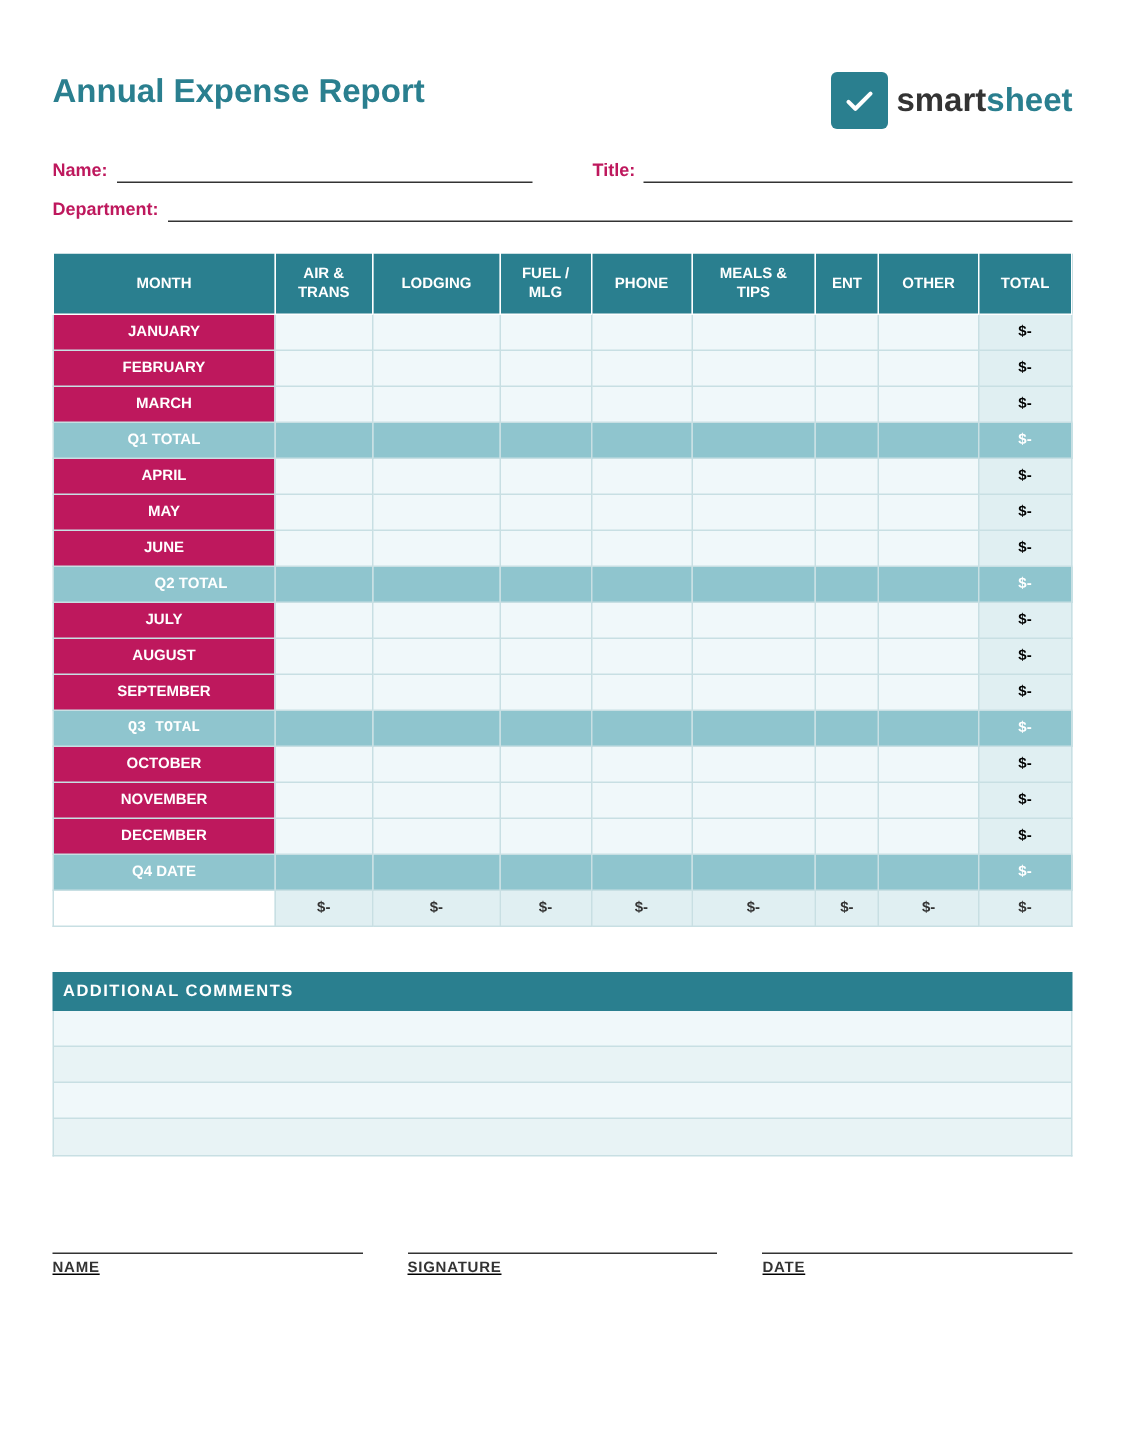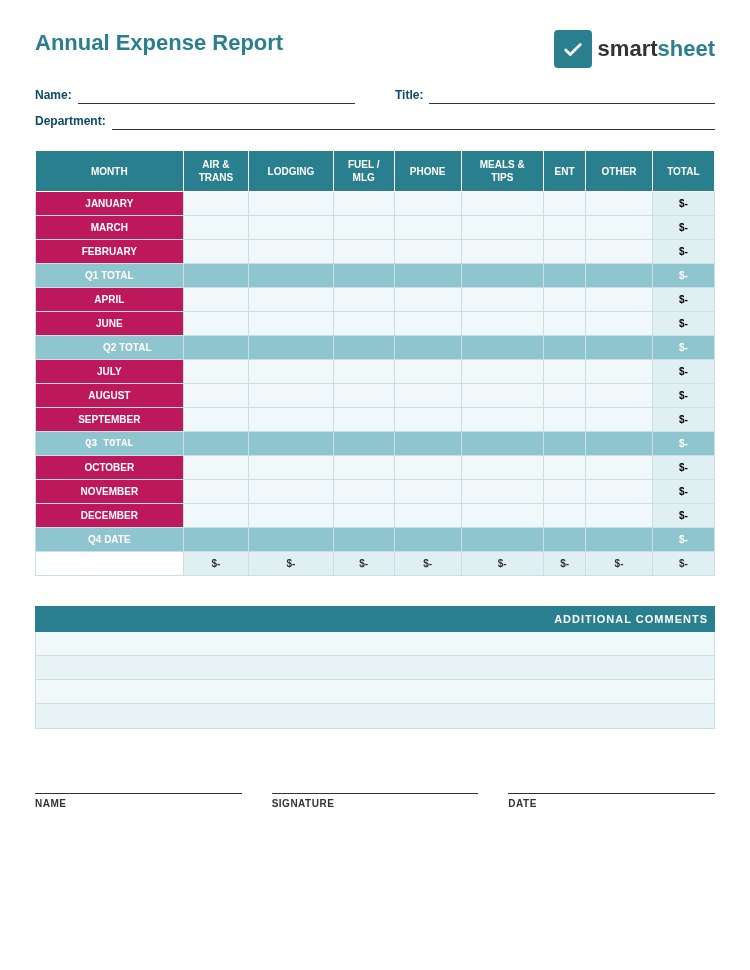--- a/index.html
+++ b/index.html
@@ -10,20 +10,21 @@
       font-family: Arial, sans-serif;
       padding: 30px 35px;
     }
 
     
     .header {
       display: flex;
       justify-content: space-between;
       align-items: flex-start;
       margin-bottom: 18px;
+      margin-top: 18px;
     }
     .report-title {
       color: #2a7f8f;
       font-size: 22px;
       font-weight: bold;
     }
     .logo {
       display: flex;
       align-items: center;
       gap: 6px;
@@ -65,21 +66,21 @@
       margin-bottom: 8px;
     }
     .form-field {
       display: flex;
       align-items: center;
       gap: 6px;
       flex: 1;
     }
     .form-field label {
       font-size: 12px;
-      color: #0c4a6e;
+      color: #be185d;
       white-space: nowrap;
       font-weight: 600;
     }
     .form-field .underline {
       flex: 1;
       border-bottom: 1px solid #333;
       height: 18px;
     }
 
     
@@ -139,21 +140,21 @@
       border: 1px solid #c8dfe3;
     }
 
     
     .comments-section {
       margin-bottom: 25px;
     }
     .comments-header {
       background: #2a7f8f;
       color: #fff;
-      text-align: right;
+      text-align: left;
       padding: 7px;
       font-size: 11px;
       font-weight: bold;
       letter-spacing: 1px;
     }
     .comments-body {
       border: 1px solid #c8dfe3;
       border-top: none;
     }
     .comments-line {
@@ -167,20 +168,21 @@
     .comments-line:nth-child(even) {
       background: #e8f3f5;
     }
 
     
     .signature-section {
       display: flex;
       justify-content: space-between;
       margin-top: 30px;
       padding-top: 15px;
+      text-decoration: underline;
     }
     .sig-field {
       flex: 1;
       margin-right: 30px;
     }
     .sig-field:last-child {
       margin-right: 0;
     }
     .sig-line {
       border-bottom: 1px solid #333;
@@ -250,32 +252,32 @@
         <td class="data-cell"></td>
         <td class="data-cell"></td>
         <td class="data-cell"></td>
         <td class="data-cell"></td>
         <td class="data-cell"></td>
         <td class="data-cell"></td>
         <td class="data-cell"></td>
         <td class="total-col">$-</td>
       </tr>
       <tr>
+        <td class="month-cell">FEBRUARY</td>
+        <td class="data-cell"></td>
+        <td class="data-cell"></td>
+        <td class="data-cell"></td>
+        <td class="data-cell"></td>
+        <td class="data-cell"></td>
+        <td class="data-cell"></td>
+        <td class="data-cell"></td>
+        <td class="total-col">$-</td>
+      </tr>
+      <tr>
         <td class="month-cell">MARCH</td>
-        <td class="data-cell"></td>
-        <td class="data-cell"></td>
-        <td class="data-cell"></td>
-        <td class="data-cell"></td>
-        <td class="data-cell"></td>
-        <td class="data-cell"></td>
-        <td class="data-cell"></td>
-        <td class="total-col">$-</td>
-      </tr>
-      <tr>
-        <td class="month-cell">FEBRUARY</td>
         <td class="data-cell"></td>
         <td class="data-cell"></td>
         <td class="data-cell"></td>
         <td class="data-cell"></td>
         <td class="data-cell"></td>
         <td class="data-cell"></td>
         <td class="data-cell"></td>
         <td class="total-col">$-</td>
       </tr>
       <tr class="quarter-row">
@@ -284,20 +286,31 @@
         <td></td>
         <td></td>
         <td></td>
         <td></td>
         <td></td>
         <td></td>
         <td class="total-col">$-</td>
       </tr>
       <tr>
         <td class="month-cell">APRIL</td>
+        <td class="data-cell"></td>
+        <td class="data-cell"></td>
+        <td class="data-cell"></td>
+        <td class="data-cell"></td>
+        <td class="data-cell"></td>
+        <td class="data-cell"></td>
+        <td class="data-cell"></td>
+        <td class="total-col">$-</td>
+      </tr>
+      <tr>
+        <td class="month-cell">MAY</td>
         <td class="data-cell"></td>
         <td class="data-cell"></td>
         <td class="data-cell"></td>
         <td class="data-cell"></td>
         <td class="data-cell"></td>
         <td class="data-cell"></td>
         <td class="data-cell"></td>
         <td class="total-col">$-</td>
       </tr>
       <tr>

